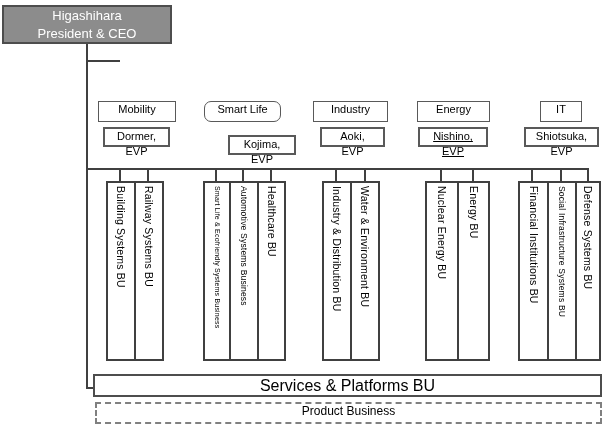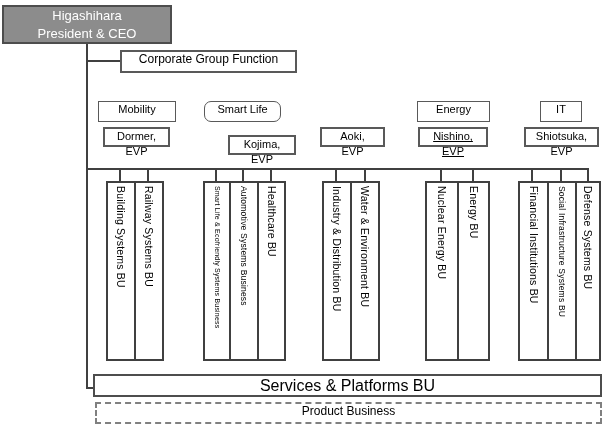--- a/index.html
+++ b/index.html
@@ -55,29 +55,29 @@
   <div class="line" style="left:242px;top:168px;width:2px;height:14px;"></div>
   <div class="line" style="left:270px;top:168px;width:2px;height:14px;"></div>
   <div class="line" style="left:335px;top:168px;width:2px;height:14px;"></div>
   <div class="line" style="left:364px;top:168px;width:2px;height:14px;"></div>
   <div class="line" style="left:440px;top:168px;width:2px;height:14px;"></div>
   <div class="line" style="left:472px;top:168px;width:2px;height:14px;"></div>
   <div class="line" style="left:531px;top:168px;width:2px;height:14px;"></div>
   <div class="line" style="left:560px;top:168px;width:2px;height:14px;"></div>
   <div class="line" style="left:587px;top:168px;width:2px;height:14px;"></div>
 
-  <div class="box corp">
-    <div>Corporate Group Function</div>
-  </div>
 
   <div class="box sector-label" style="left:98px;width:78px;">
       <div>Mobility</div>
     </div>
   <div class="box sector-label" style="left:204px;width:77px;border-radius:7px;">
       <div>Smart Life</div>
+    </div>
+  <div class="box sector-label" style="left:313px;width:75px;">
+      <div>Industry</div>
     </div>
   <div class="box sector-label" style="left:417px;width:73px;">
       <div>Energy</div>
     </div>
   <div class="box sector-label" style="left:540px;width:42px;">
       <div>IT</div>
     </div>
 
   <div class="box evp" style="left:103px;width:67px;">
     <div>Dormer,</div>

